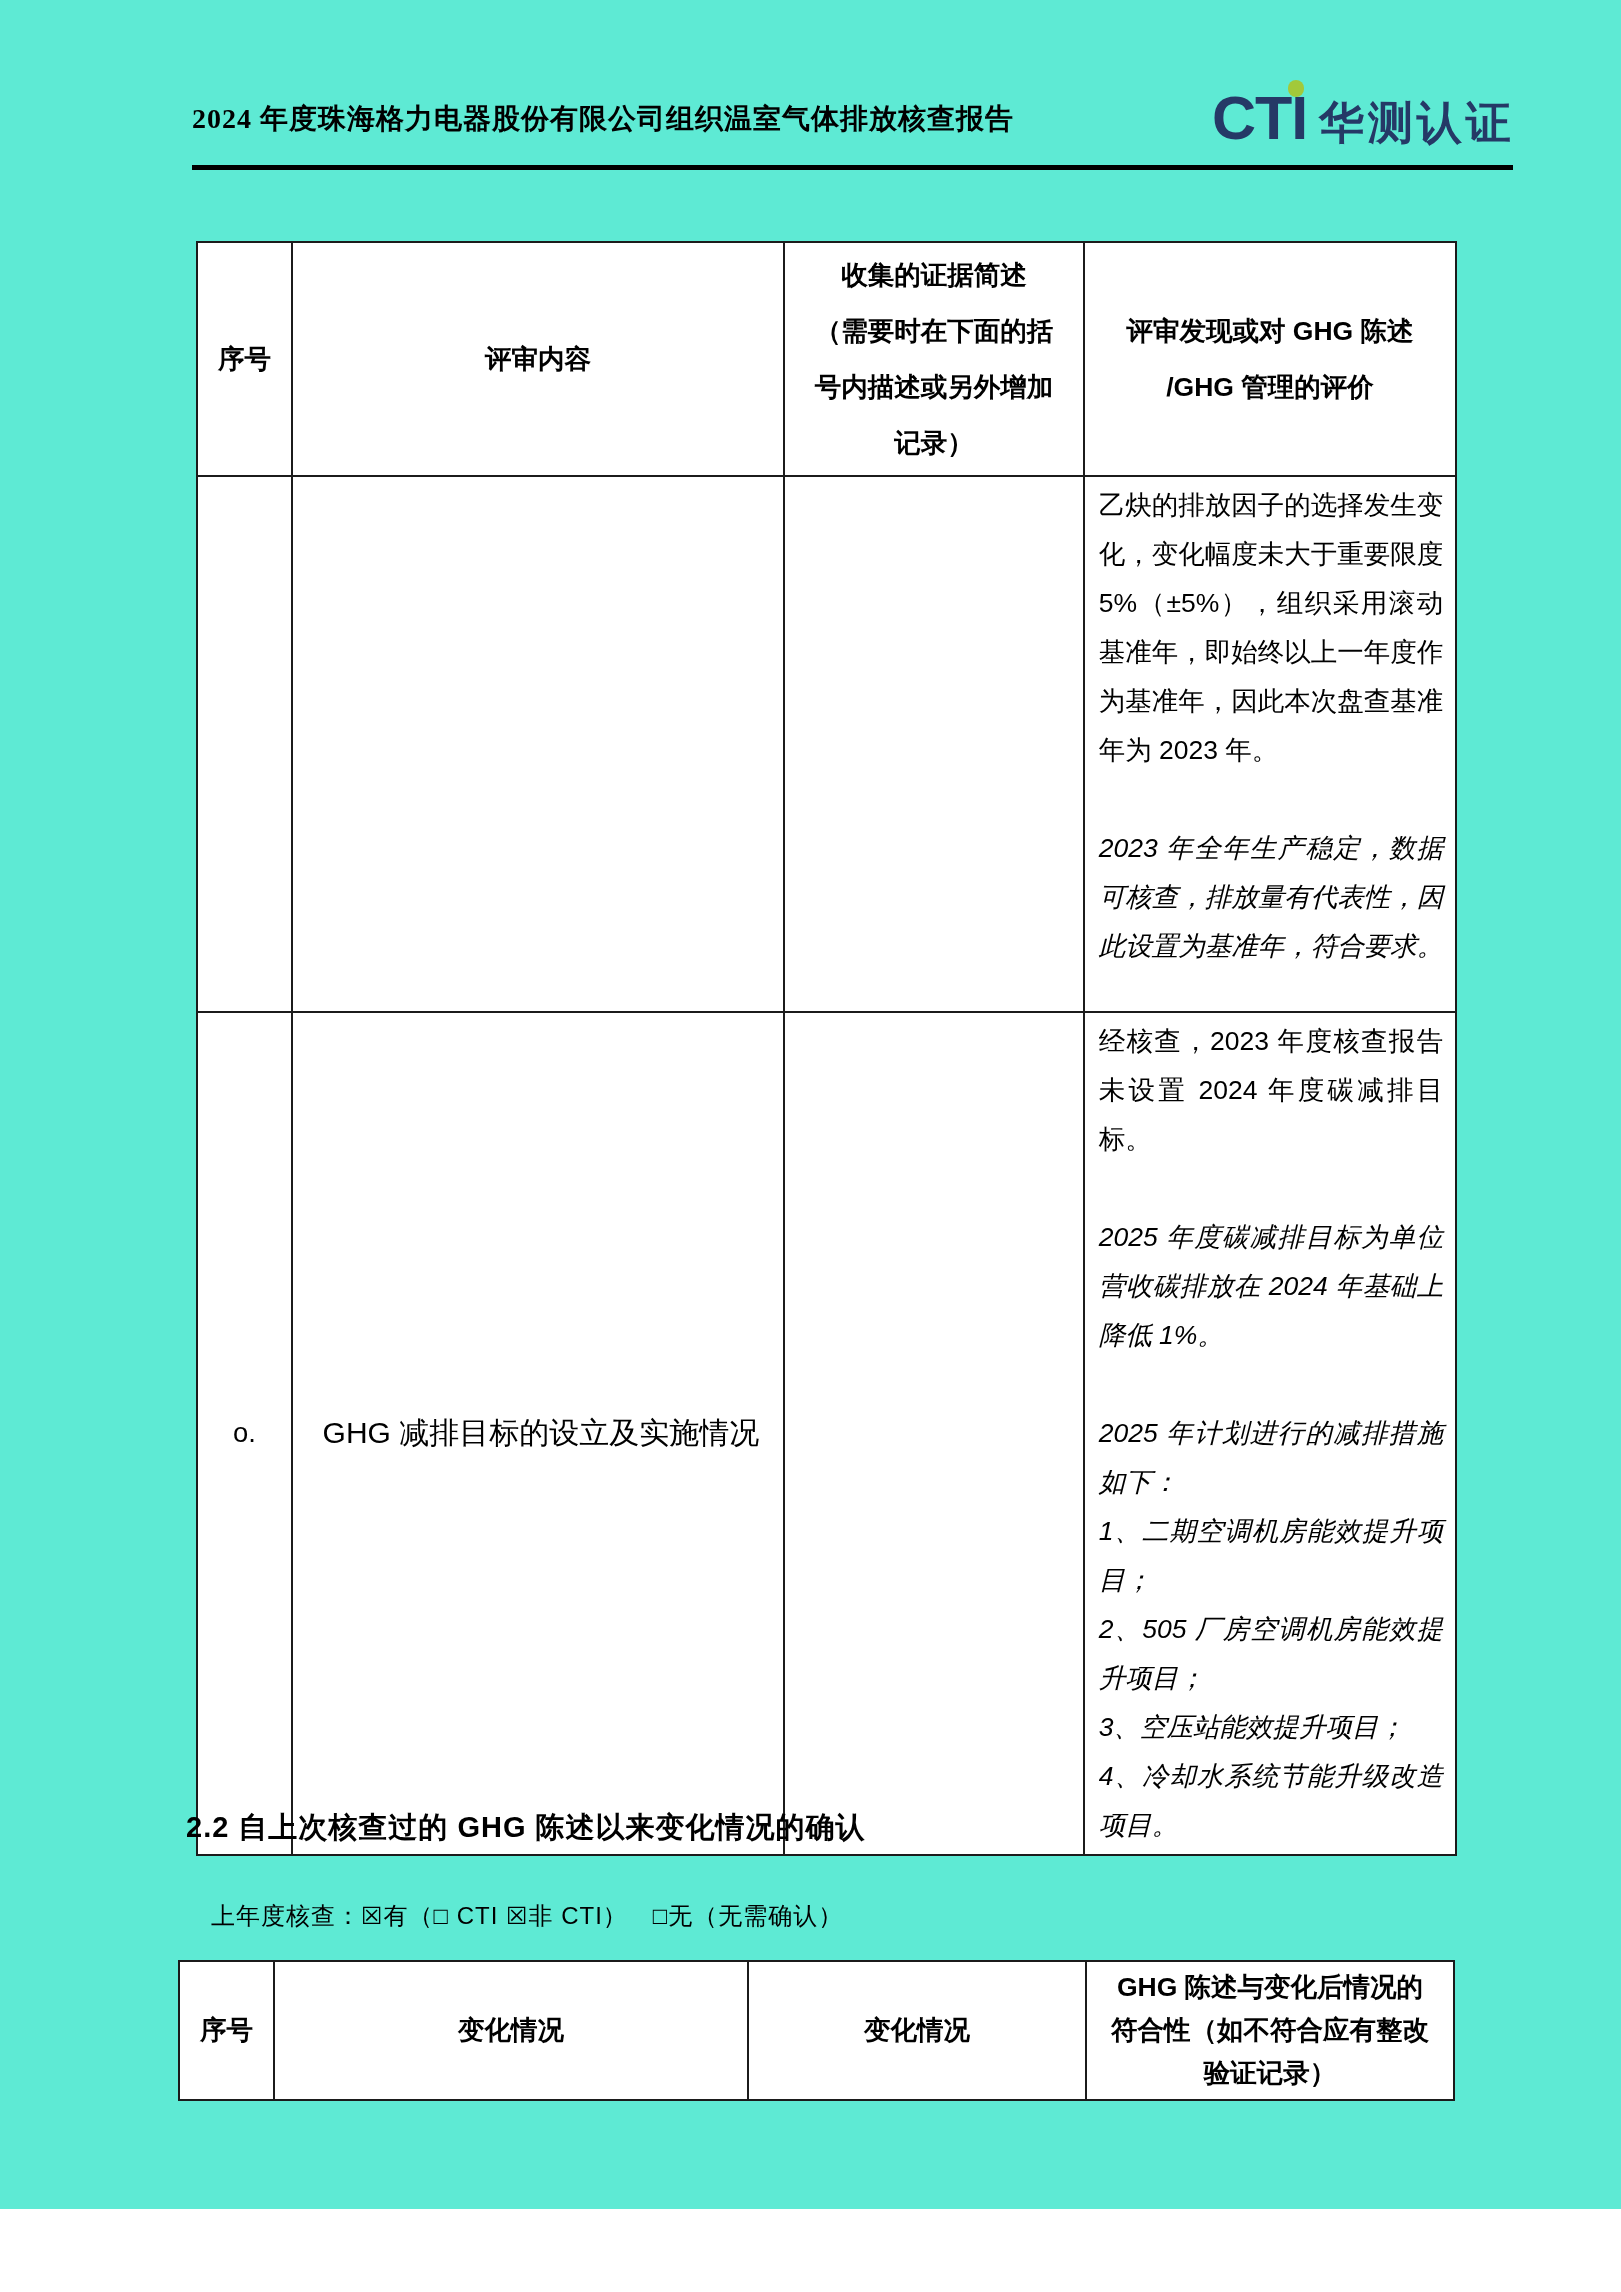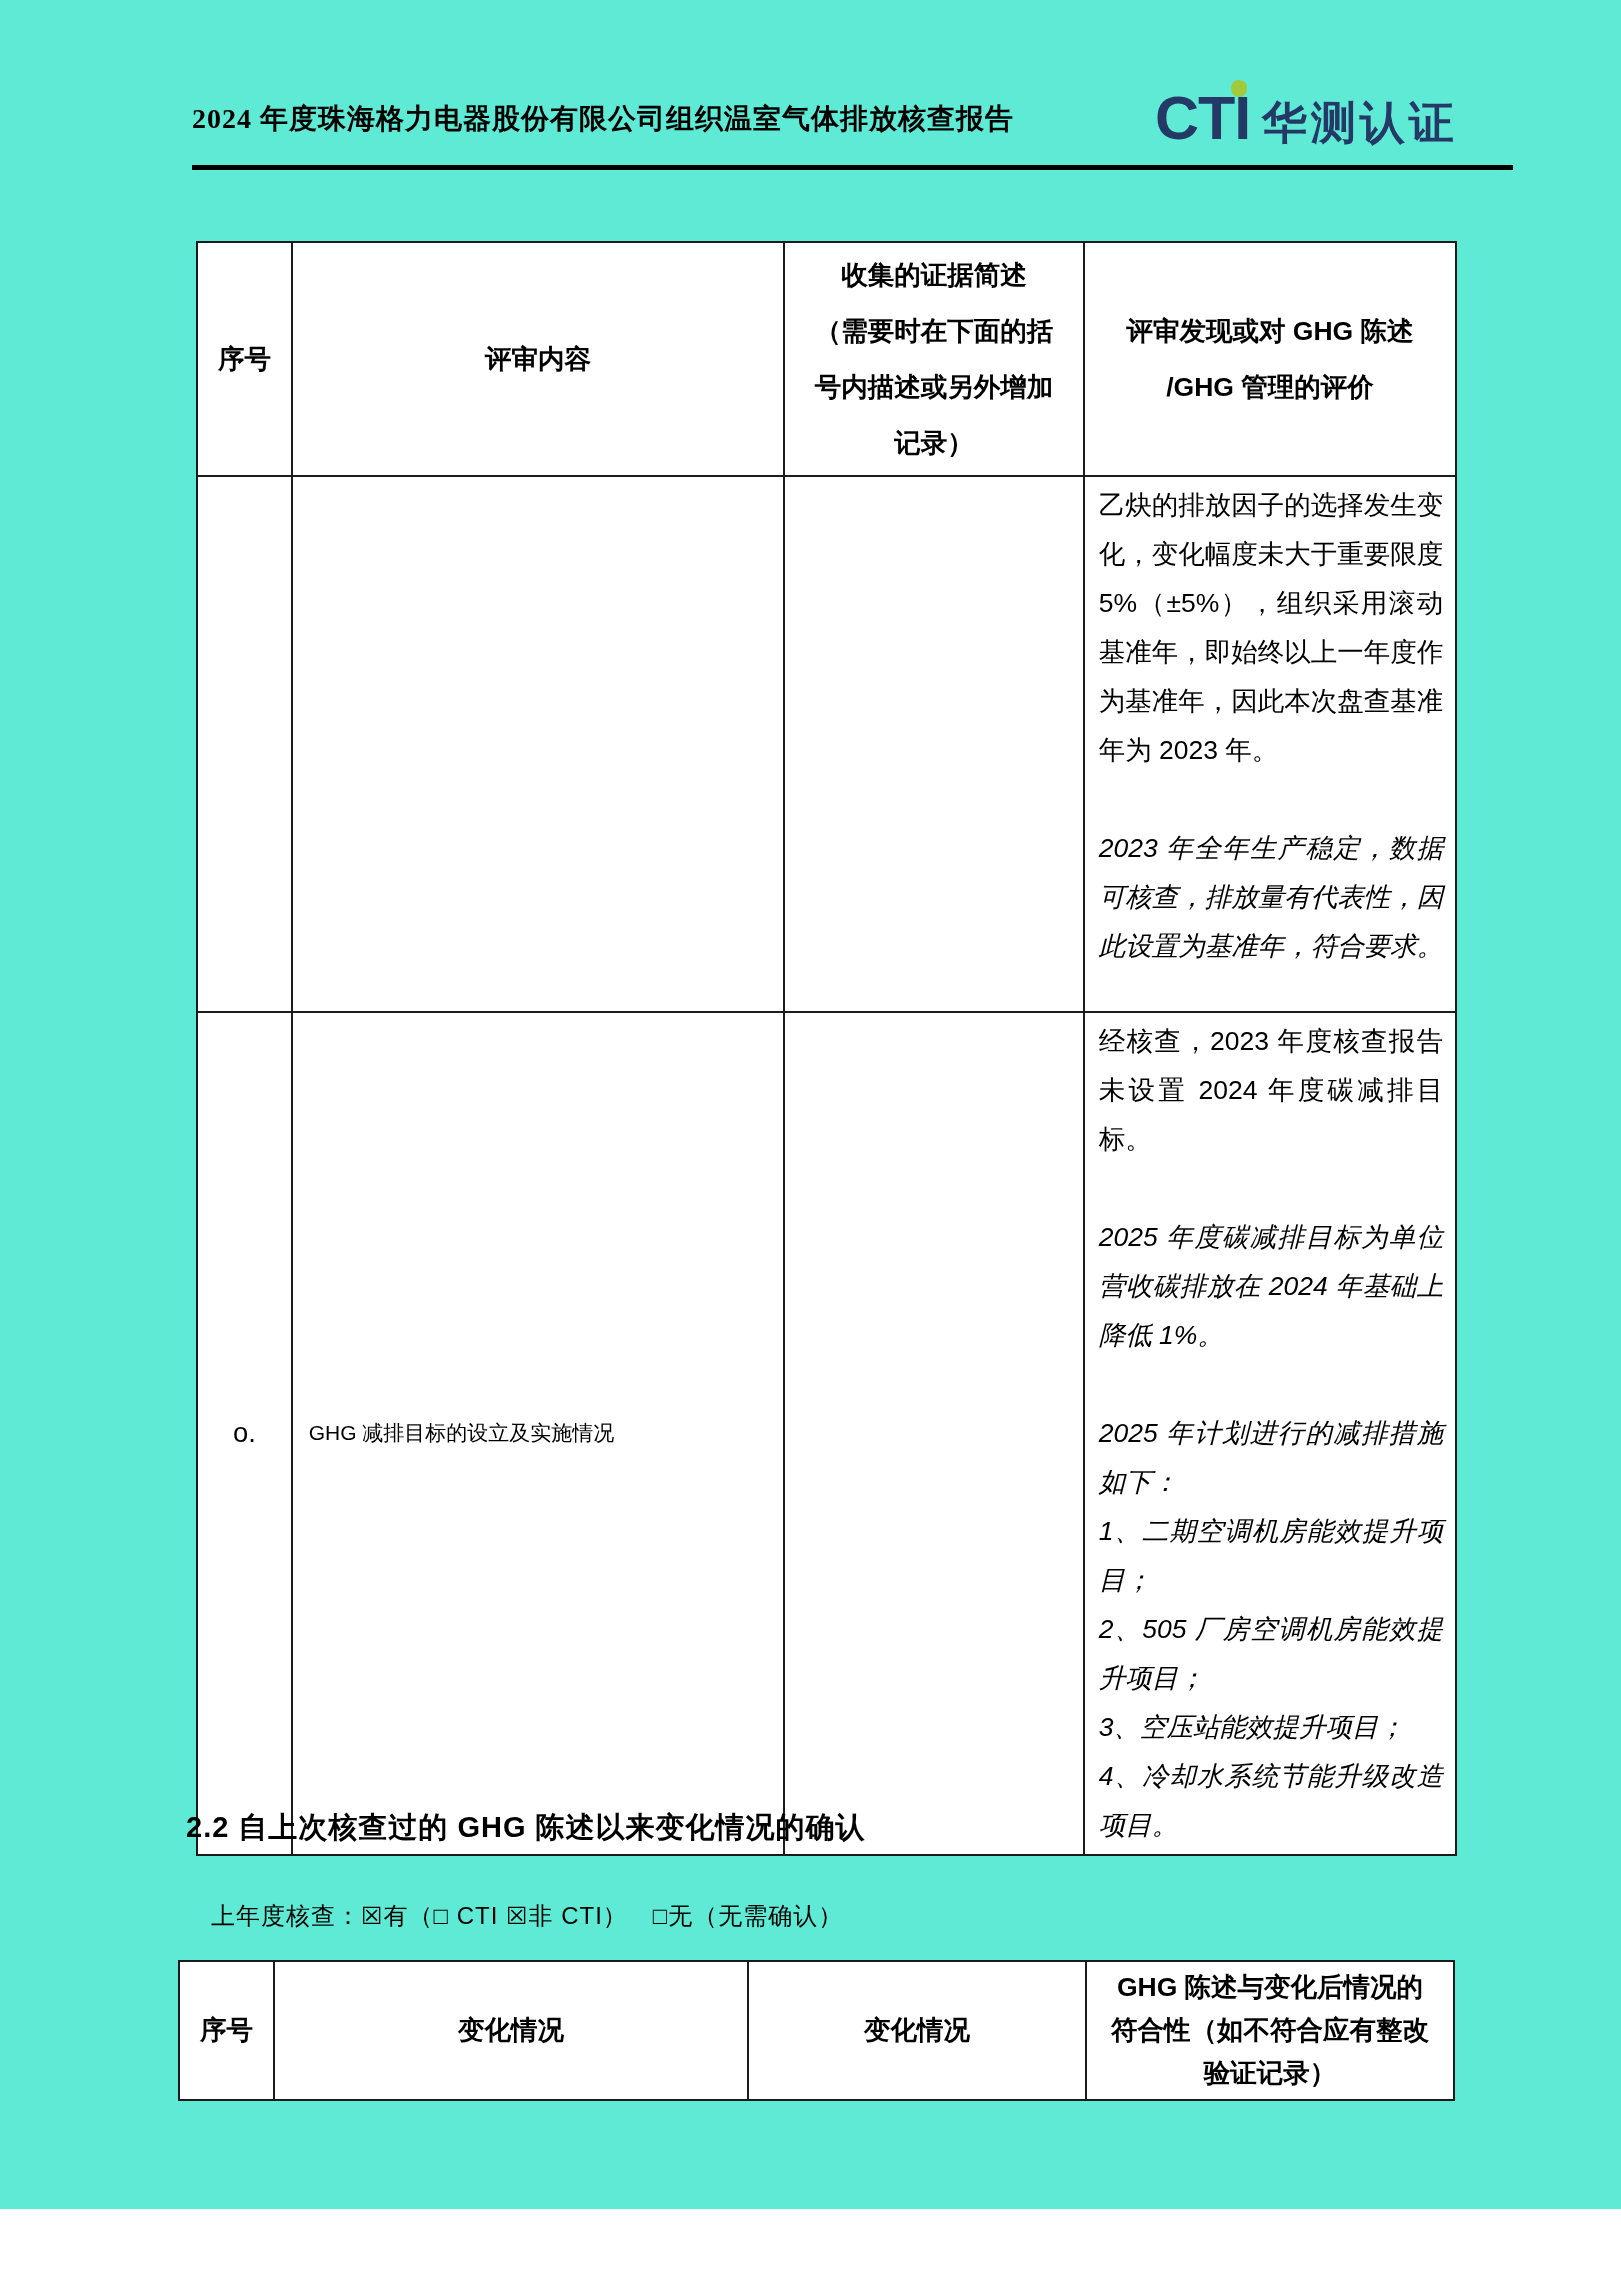--- a/index.html
+++ b/index.html
@@ -8,21 +8,21 @@
     font-family:"Liberation Sans","DejaVu Sans",sans-serif; color:#000;
     overflow:hidden;
   }
 
   
   .header-title {
     position:absolute; left:192px; top:100px;
     font-family:"Liberation Serif","DejaVu Serif",serif;
     font-weight:bold; font-size:28px; letter-spacing:1px;
   }
-  .logo { position:absolute; left:1155px; top:90px; display:flex; align-items:flex-end; }
+  .logo { position:absolute; left:1212px; top:90px; display:flex; align-items:flex-end; }
   .logo-latin {
     position:relative; font-weight:800; font-size:61px; line-height:57px;
     color:var(--logo-navy,#253966); letter-spacing:-1px;
   }
   .logo-dot {
     position:absolute; top:-9.8px; right:2.9px; width:16.7px; height:16.7px;
     border-radius:50%; background:var(--logo-green,#A2C93A);
   }
   .logo-cn {
     font-weight:700; font-size:45px; line-height:49px; margin-left:11.8px;
@@ -35,21 +35,21 @@
   .tbl th, .tbl td { border:2px solid #1b1b1b; overflow:hidden; }
   .tbl th {
     font-weight:bold; font-size:26.5px; line-height:56px; text-align:center;
     vertical-align:middle; padding:3.9px 5.9px; white-space:pre-line;
   }
   .tbl1 { left:196px; top:241px; width:1259px; }
   .tbl2 { left:178px; top:1960px; width:1275px; }
   .tbl2 th { line-height:43px; }
 
   .cell-no { text-align:center; vertical-align:middle; font-size:27.4px; padding:3.9px; }
-  .cell-content { vertical-align:middle; text-align:left; font-size:21px; padding:3.9px 9.8px 3.9px 15.7px; }
+  .cell-content { vertical-align:middle; text-align:center; font-size:30px; padding:3.9px 9.8px 3.9px 15.7px; }
   .cell-evidence { vertical-align:top; }
   .cell-findings {
     vertical-align:top; text-align:justify; font-size:26.5px; line-height:49px;
     padding:3.9px 11.8px 3.9px 13.7px;
   }
   .cell-findings p { margin:0; white-space:pre-line; }
   .cell-findings p + p { margin-top:49px;font-style:italic; }
 
   
   .sec-heading { position:absolute; left:186px; top:1808px; font-size:29px; font-weight:bold; letter-spacing:1px; }

